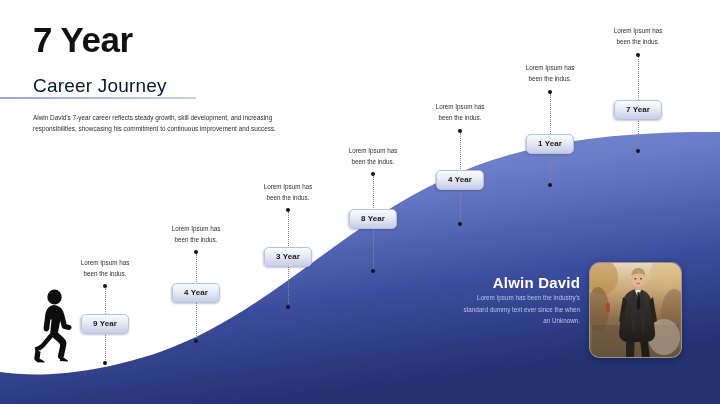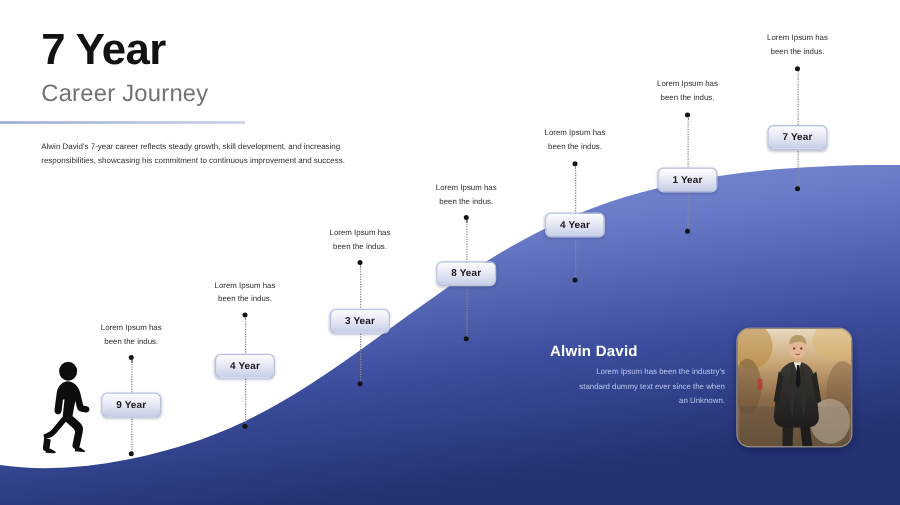--- a/index.html
+++ b/index.html
@@ -35,24 +35,24 @@
     font-size: 35px;
     font-weight: 700;
     color: #121212;
     letter-spacing: -0.5px;
     line-height: 1.05;
     margin: 0;
   }
   .title-sub {
     font-size: 19px;
     font-weight: 400;
-    color: #737373;
+    color: #0f172a;
     letter-spacing: 0.2px;
     line-height: 1.2;
-    margin: 6px 0 0 0;
+    margin: 16px 0 0 0;
   }
   .header-rule {
     position: absolute;
     left: 0px;
     top: 97px;
     width: 196px;
     height: 2px;
     background: linear-gradient(to right, #9aa7d4, #c9d0e6);
   }
   .header-desc {
@@ -123,22 +123,22 @@
     left: 440px;
     top: 262px;
     width: 250px;
     height: 95px;
   }
   .profile-name {
     position: absolute;
     right: 110px;
     top: 12px;
     width: 140px;
-    text-align: left;
-    font-size: 12px;
+    text-align: right;
+    font-size: 15px;
     font-weight: 700;
     color: #ffffff;
     letter-spacing: 0.2px;
   }
   .profile-desc {
     position: absolute;
     right: 110px;
     top: 30px;
     width: 125px;
     text-align: right;

